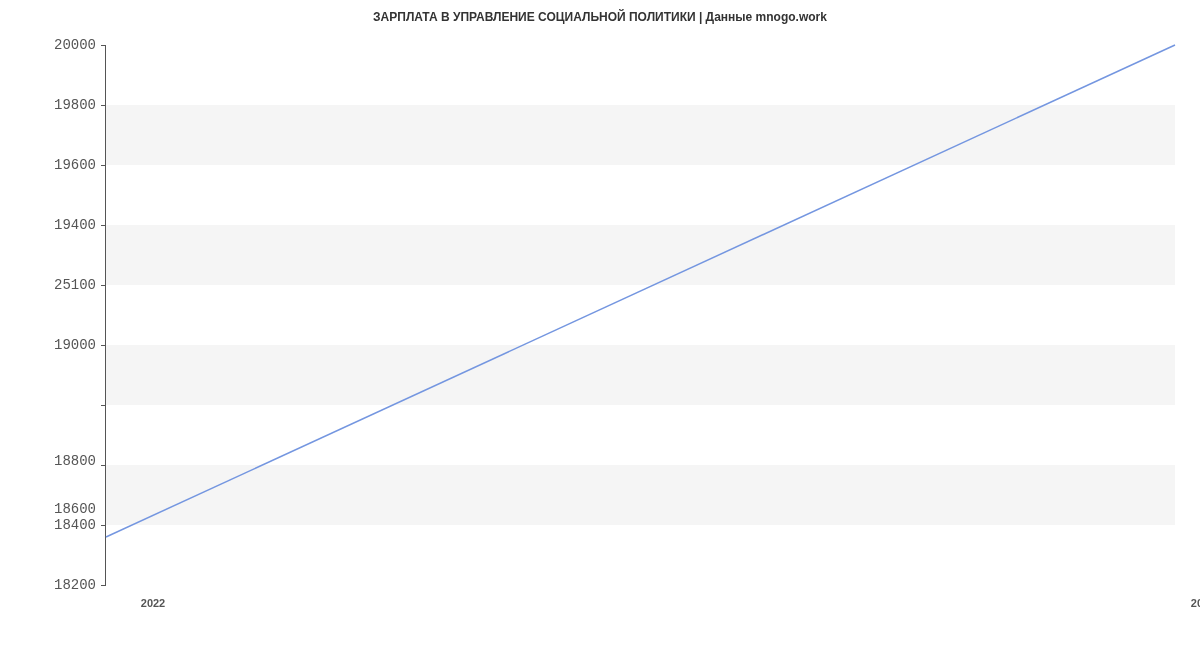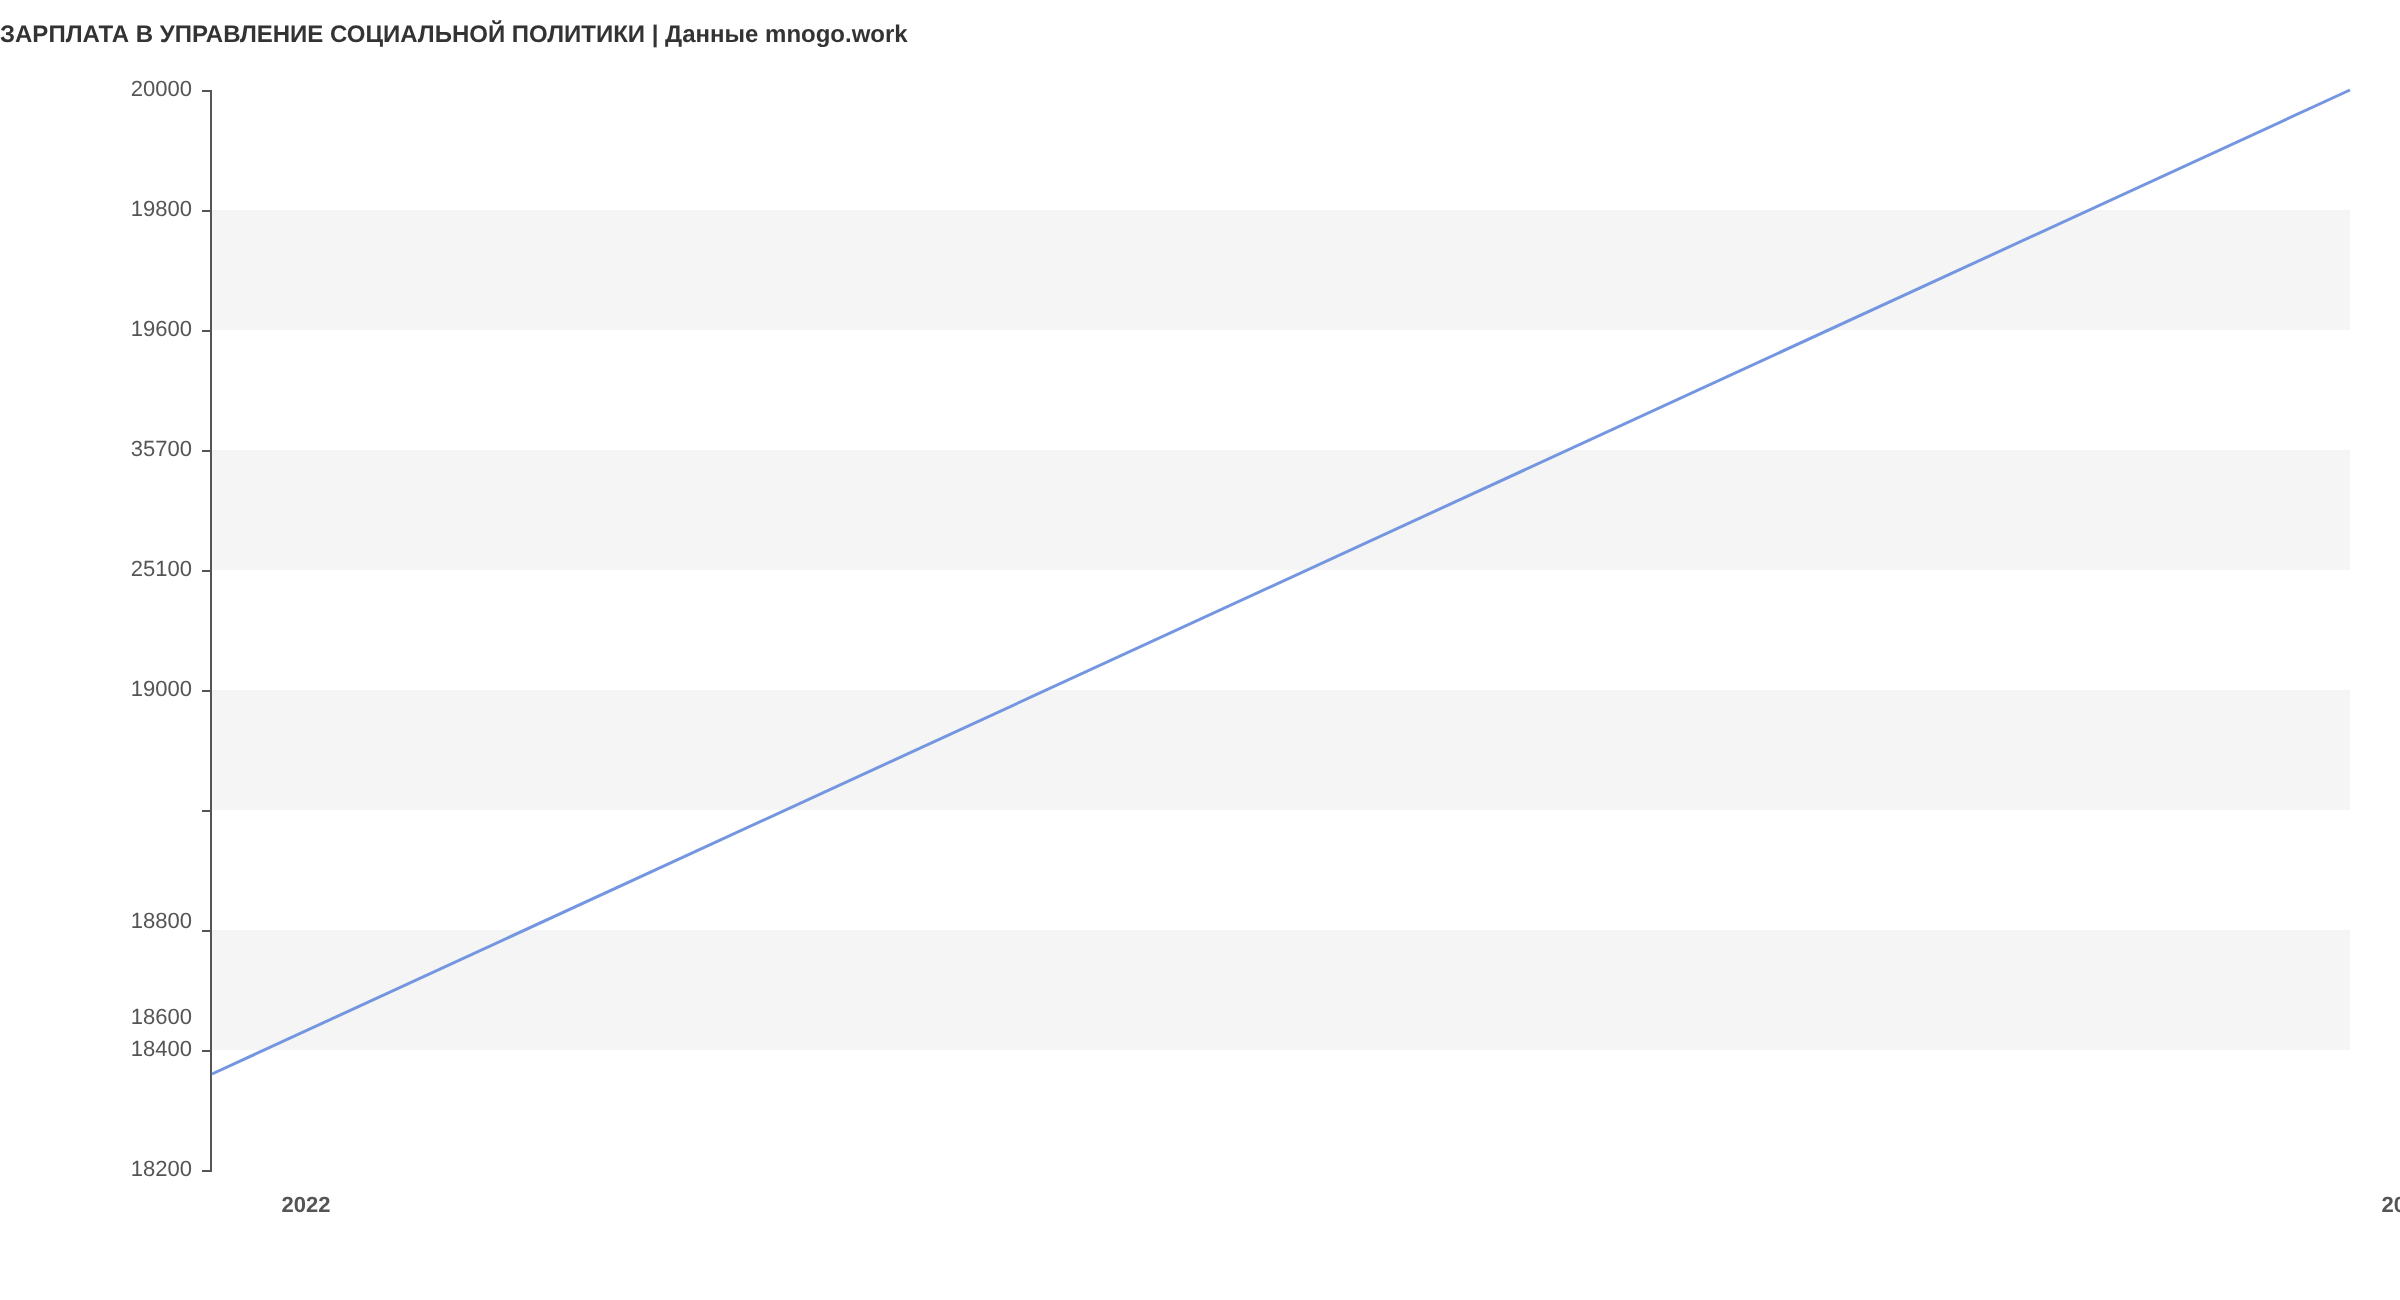--- a/index.html
+++ b/index.html
@@ -13,21 +13,21 @@
       background: #ffffff;
       font-family: Verdana, Geneva, sans-serif;
       position: relative;
     }
     .chart-container {
       width: 100%;
       height: 100%;
       position: relative;
     }
     .title {
-      text-align: left;
+      text-align: center;
       font-size: 12px;
       font-weight: bold;
       color: #333333;
       padding-top: 10px;
       padding-bottom: 5px;
     }
     .plot-area {
       position: absolute;
       left: 105px;
       top: 45px;
@@ -38,24 +38,25 @@
     .band {
       position: absolute;
       left: 0;
       width: 100%;
       background: #f5f5f5;
     }
     .y-tick {
       position: absolute;
       right: 100%;
       transform: translateY(-50%);
-      font-size: 11px;
+      font-size: 14px;
       color: #555555;
       padding-right: 10px;
       white-space: nowrap;
+      font-family: Liberation Mono, monospace;
     }
     .y-tick-mark {
       position: absolute;
       right: 100%;
       width: 5px;
       height: 1px;
       background: #555555;
     }
     .x-tick {
       position: absolute;
@@ -94,21 +95,21 @@
       <div class="y-tick" style="top: 480px;">18400</div>
       <div class="y-tick-mark" style="top: 480px;"></div>
       <div class="y-tick" style="top: 420px; margin-top: 44px;">18600</div>
       <div class="y-tick-mark" style="top: 420px;"></div>
       <div class="y-tick" style="top: 376px; margin-top: 40px;">18800</div>
       <div class="y-tick-mark" style="top: 360px;"></div>
       <div class="y-tick" style="top: 300px;">19000</div>
       <div class="y-tick-mark" style="top: 300px;"></div>
       <div class="y-tick" style="top: 240px;">25100</div>
       <div class="y-tick-mark" style="top: 240px;"></div>
-      <div class="y-tick" style="top: 180px;">35700</div>
+      <div class="y-tick" style="top: 180px;">19400</div>
       <div class="y-tick-mark" style="top: 180px;"></div>
       <div class="y-tick" style="top: 120px;">19600</div>
       <div class="y-tick-mark" style="top: 120px;"></div>
       <div class="y-tick" style="top: 60px;">19800</div>
       <div class="y-tick-mark" style="top: 60px;"></div>
       <div class="y-tick" style="top: 0px;">20000</div>
       <div class="y-tick-mark" style="top: 0px;"></div>
       <div class="x-tick" style="left: 10px;">2022</div>
       <div class="x-tick" style="left: 1060px;">2030</div>
     </div>

